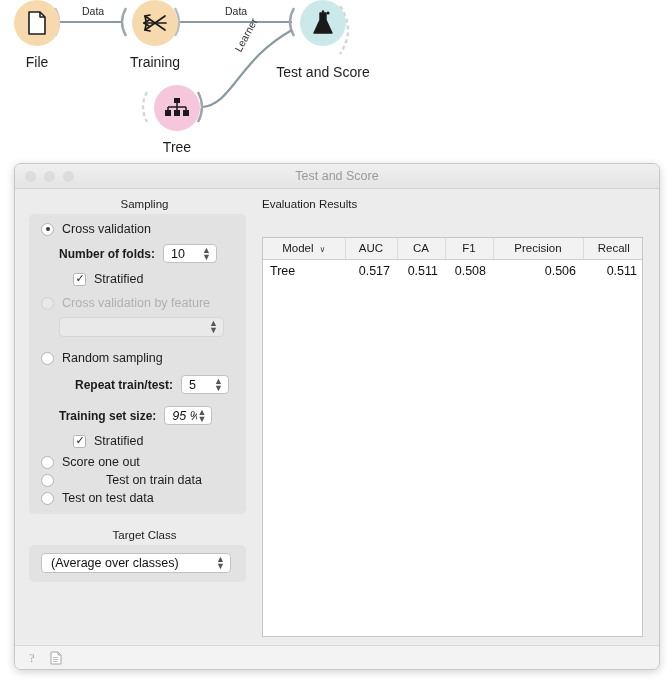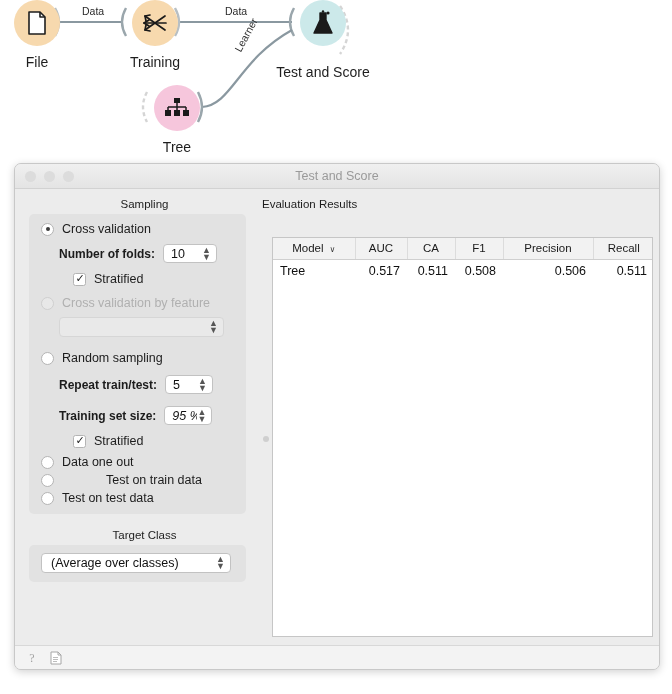--- a/index.html
+++ b/index.html
@@ -217,21 +217,21 @@
     left: 245px; top: 0;
     right: 0; height: 481px;
   }
   #eval-title {
     font-size: 11.5px;
     color: #1d1d1d;
     margin: 9px 0 4px 2px;
   }
   #table-wrap {
     position: absolute;
-    left: 12px; top: 48px;
+    left: 2px; top: 48px;
     width: 381px; height: 400px;
     background: #ffffff;
     border: 1px solid #c6c6c6;
     box-sizing: border-box;
     overflow: hidden;
   }
   table { border-collapse: collapse; width: 100%; table-layout: fixed; }
   thead th {
     background: #f2f2f2;
     border-bottom: 1px solid #cfcfcf;
@@ -397,21 +397,21 @@
               </span>
           </span>
         </div>
 
         <div class="row" style="margin-top:14px;align-items:flex-end;">
           <span class="radio"></span>
           <span class="lbl">Random sampling</span>
         </div>
 
         <div class="row indent" style="margin-top:10px;">
-          <span class="lbl sm" style="margin-left:0; font-weight:bold;">Repeat train/test:</span>
+          <span class="lbl sm" style="margin-left:16px; font-weight:bold;">Repeat train/test:</span>
           <span class="spin" style="width:48px; margin-left:8px;">
             <span class="val">5</span>
             <span class="arrows">
                 <span>▲</span>
                 <span>▼</span>
               </span>
           </span>
         </div>
 
         <div class="row indent" style="margin-top:12px;">
@@ -425,21 +425,21 @@
           </span>
         </div>
 
         <div class="row indent2" style="margin-top:9px;">
           <span class="chk on"></span>
           <span class="lbl">Stratified</span>
         </div>
 
         <div class="row" style="margin-top:7px;">
           <span class="radio"></span>
-          <span class="lbl">Data one out</span>
+          <span class="lbl">Score one out</span>
         </div>
 
         <div class="row" style="margin-top:4px;gap:44px;">
           <span class="radio"></span>
           <span class="lbl">Test on train data</span>
         </div>
 
         <div class="row" style="margin-top:4px;">
           <span class="radio"></span>
           <span class="lbl">Test on test data</span>

